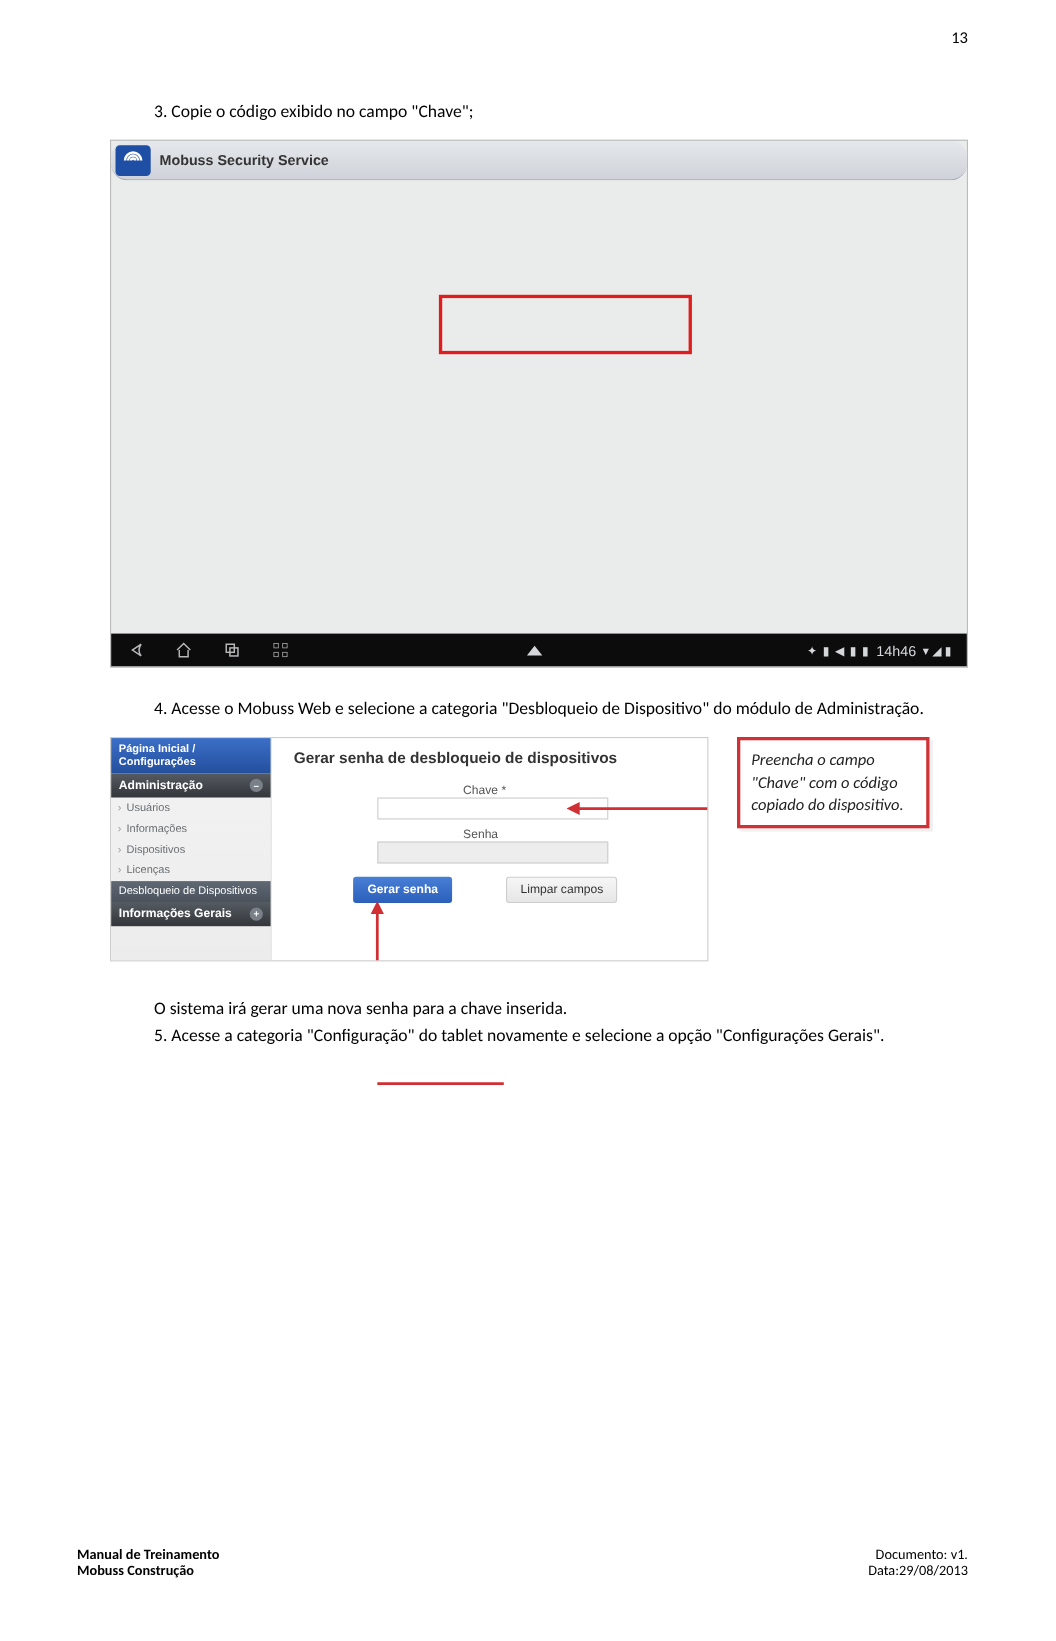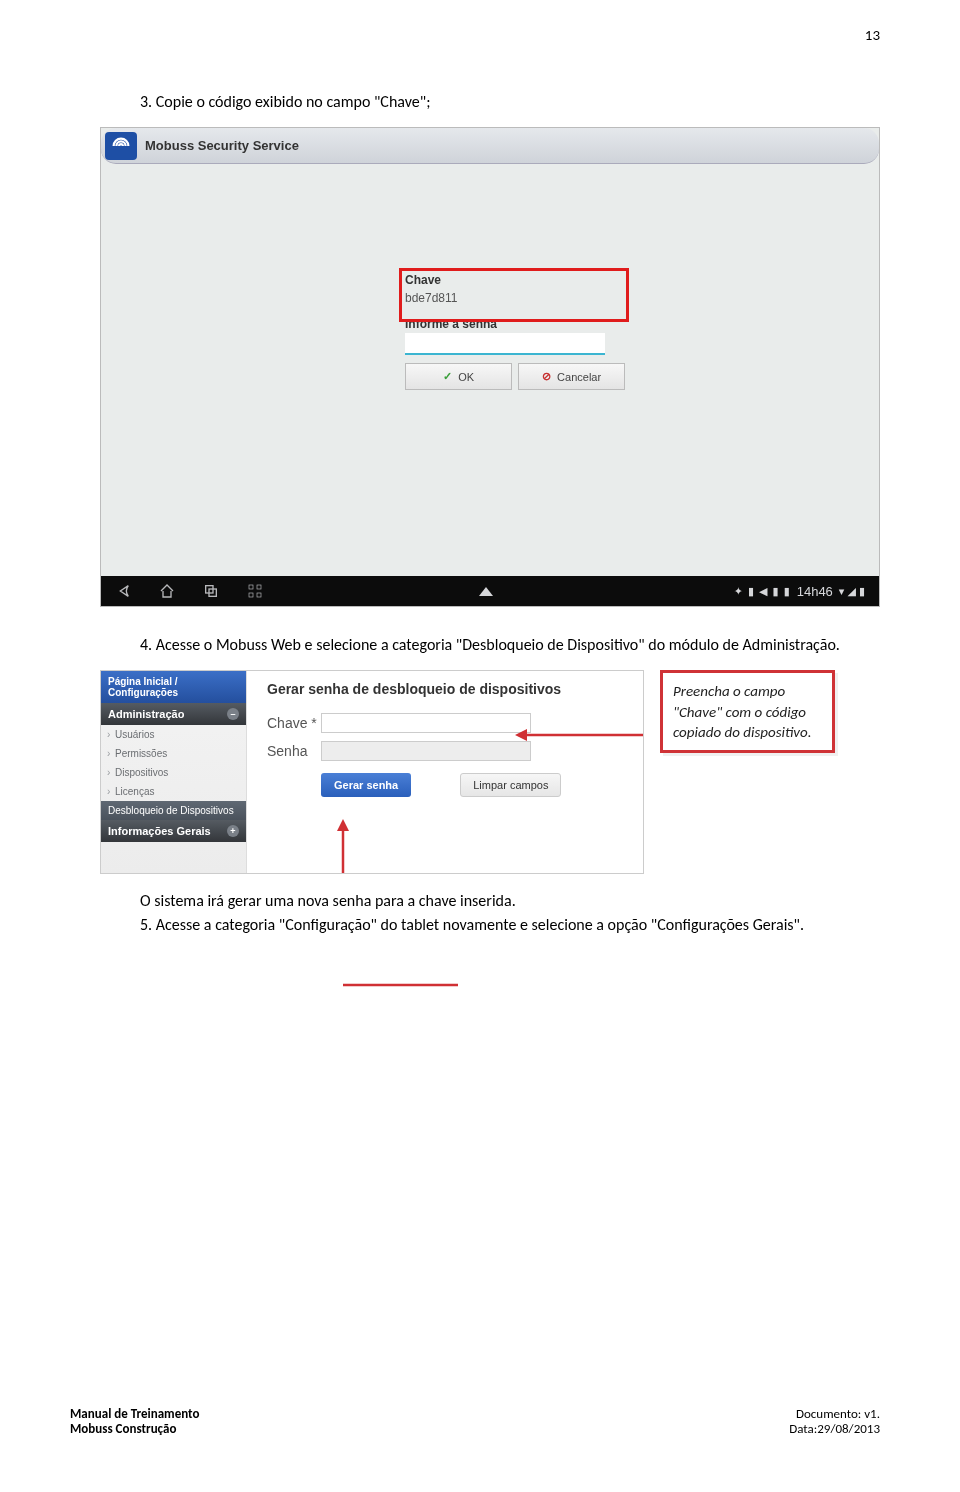--- a/index.html
+++ b/index.html
@@ -19,21 +19,21 @@
   }
   .content {
     position: absolute;
     left: 100px;
     right: 80px;
     top: 90px;
   }
   .p1, .p2, .p3, .p4, .p5 { font-size: 16px; line-height: 1.45; }
   .p1 { text-indent: 40px; margin-bottom: 14px; }
   .p2 { text-indent: 40px; margin-top: 26px; margin-bottom: 14px; }
-  .p4 { margin-top: 15px; text-indent: 40px; }
+  .p4 { margin-top: 32px; text-indent: 40px; }
   .p5 { text-indent: 40px; }
 
   
   .shot1 {
     width: 780px; height: 480px;
     border: 1px solid #bbb;
     position: relative;
     background: #e9eceb;
     overflow: hidden;
   }
@@ -102,21 +102,21 @@
   .bb-right { display: flex; align-items: center; gap: 6px; font-size: 13px; }
   .tri { display:inline-block; width:0;height:0;
     border-left:7px solid transparent;border-right:7px solid transparent;
     border-bottom:9px solid #d6d7da; margin-right: 24px;}
 
   
   .shot2-wrap {
     position: relative;
     display: flex;
     align-items: flex-start;
-    gap: 16px;
+    gap: 26px;
     margin-top: 6px;
   }
   .shot2 {
     width: 544px; height: 204px;
     border: 1px solid #ccc;
     position: relative;
     background: #fff;
     font-family: Arial;
     overflow: hidden;
   }
@@ -160,21 +160,21 @@
   }
   .main2 {
     position: absolute; left: 152px; right: 0; top: 0; bottom: 0;
     padding: 10px 14px;
   }
   .main2 h2 {
     font-size: 14px; color: #333; font-weight: bold; margin-bottom: 16px;
   }
   .formrow {
     display: flex; align-items: center; margin-bottom: 8px;
-    font-size: 14px; color: #555;
+    font-size: 11px; color: #555; flex-direction: column;
   }
   .formrow label { width: 54px; }
   .formrow .inp {
     width: 210px; height: 20px;
     background: #fff; border: 1px solid #ccc;
   }
   .formrow .inp.dis { background: #ededed; }
   .btnrow { display:flex; gap: 9px; margin: 12px 0 0 54px; }
   .btn-blue {
     background: linear-gradient(#4a7fd6, #2a5fbb);
@@ -236,40 +236,20 @@
             <g fill="none" stroke="#fff" stroke-width="2.5">
               <path d="M4 12 A8 8 0 0 1 20 12"></path>
               <path d="M7 12 A5 5 0 0 1 17 12"></path>
               <path d="M10 12 A2 2 0 0 1 14 12"></path>
             </g>
           </svg>
       </div>
       <span class="shot1-title">Mobuss Security Service</span>
     </div>
 
-    <div class="dialog">
-      <div class="dlg-row">
-        <div class="dlg-label">Chave</div>
-        <div class="dlg-value">bde7d811</div>
-      </div>
-      <div class="dlg-row">
-        <div class="dlg-label">Informe a senha</div>
-        <div class="dlg-input"></div>
-      </div>
-      <div class="dlg-btns">
-        <div class="dlg-btn">
-          <span class="chk">✓</span>
-          <span>OK</span>
-        </div>
-        <div class="dlg-btn">
-          <span class="crs">⊘</span>
-          <span>Cancelar</span>
-        </div>
-      </div>
-    </div>
     <div class="redbox"></div>
 
     <div class="shot1-bottombar">
       <div class="bb-left">
         <svg class="bb-icon" viewBox="0 0 24 24">
             <path d="M20 4 L8 12 L20 20 M20 4 Q14 12 20 20" fill="none" stroke="#d6d7da" stroke-width="2"></path>
           </svg>
         <svg class="bb-icon" viewBox="0 0 24 24">
             <path d="M3 12 L12 3 L21 12 M6 12 V21 H18 V12" fill="none" stroke="#d6d7da" stroke-width="2"></path>
           </svg>
@@ -297,21 +277,21 @@
 
   <div class="shot2-wrap">
     <div class="shot2">
       <div class="sidebar2">
         <div class="sb-hdr">Página Inicial / Configurações</div>
         <div class="sb-section">
           <span>Administração</span>
           <span class="sb-dot">–</span>
         </div>
         <div class="sb-item">Usuários</div>
-        <div class="sb-item">Permissões</div>
+        <div class="sb-item">Informações</div>
         <div class="sb-item">Dispositivos</div>
         <div class="sb-item">Licenças</div>
         <div class="sb-active">Desbloqueio de Dispositivos</div>
         <div class="sb-section2">
           <span>Informações Gerais</span>
           <span class="sb-dot">+</span>
         </div>
       </div>
       <div class="main2">
         <h2>Gerar senha de desbloqueio de dispositivos</h2>

